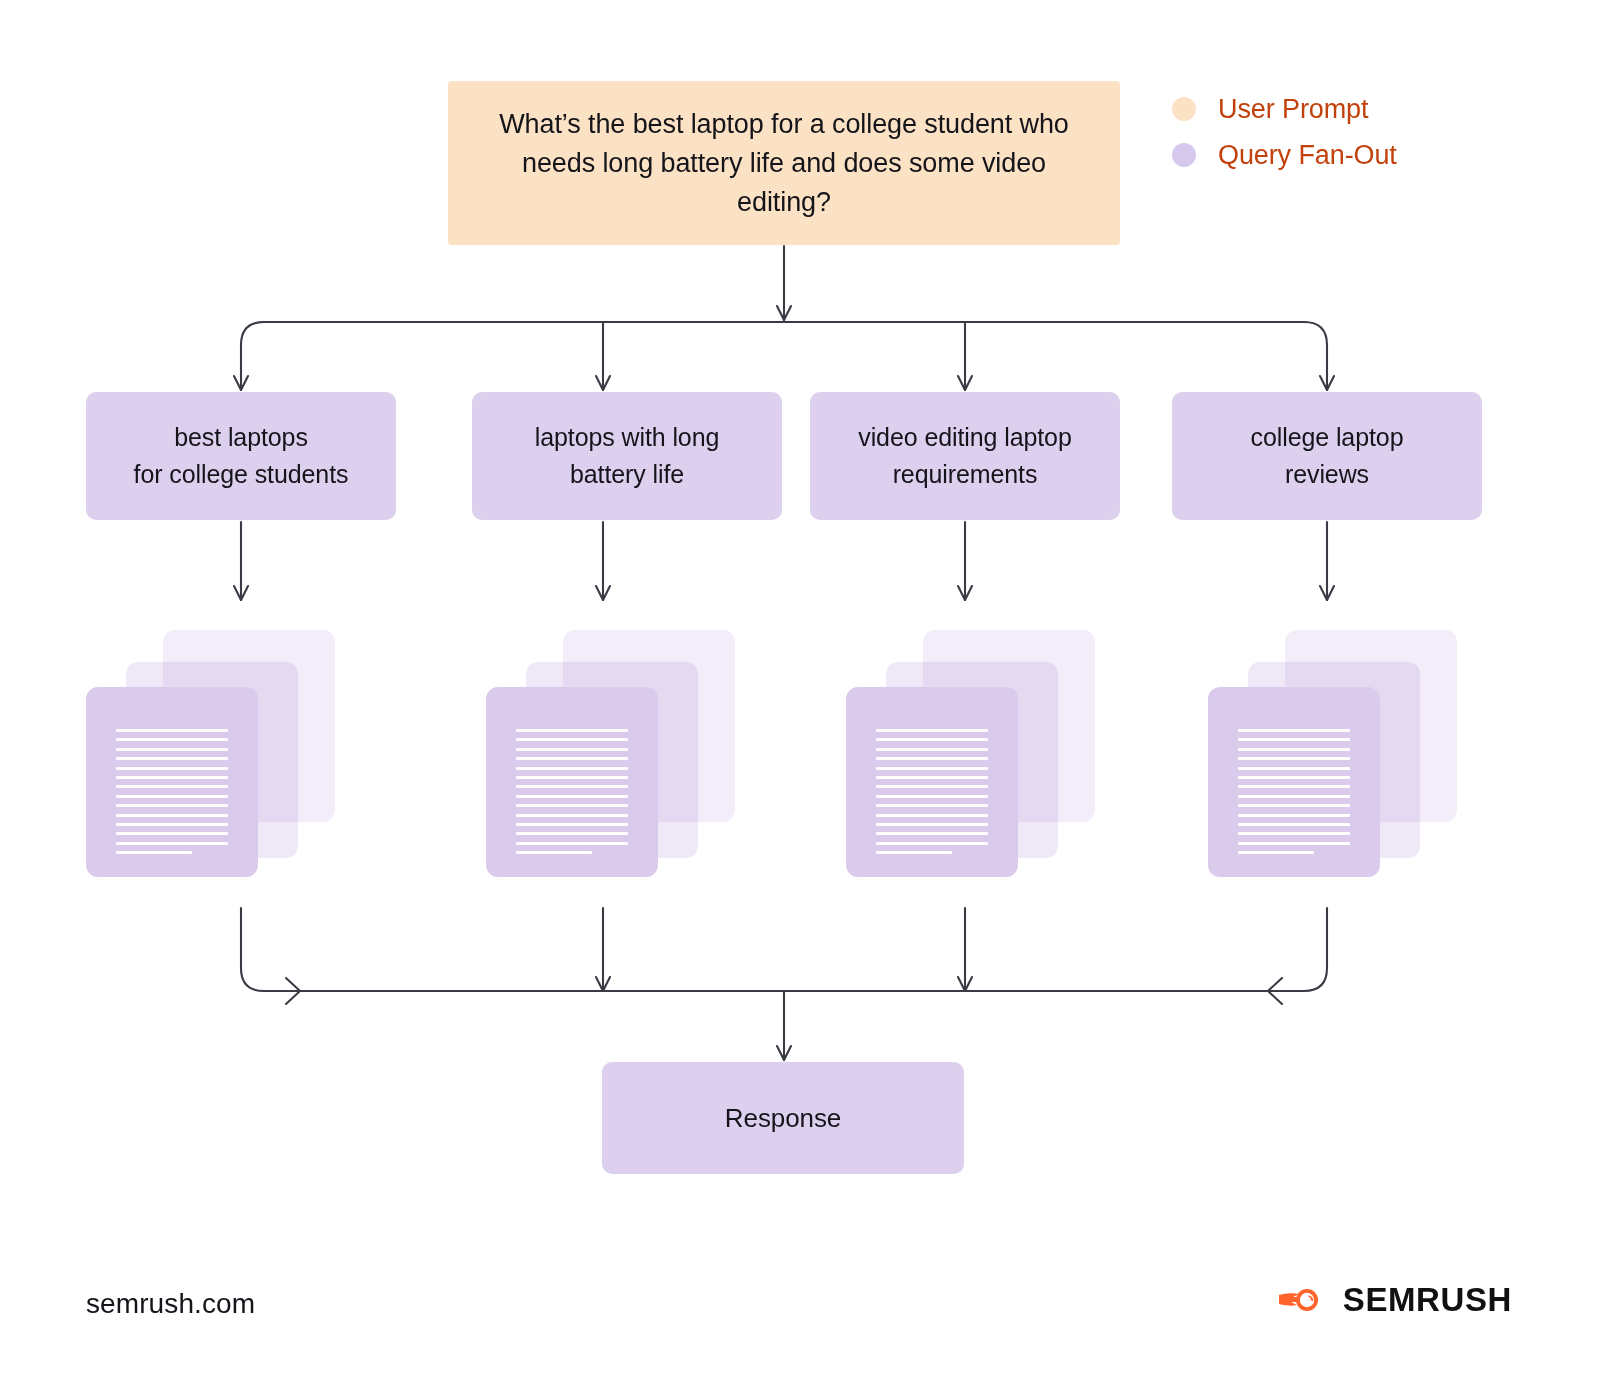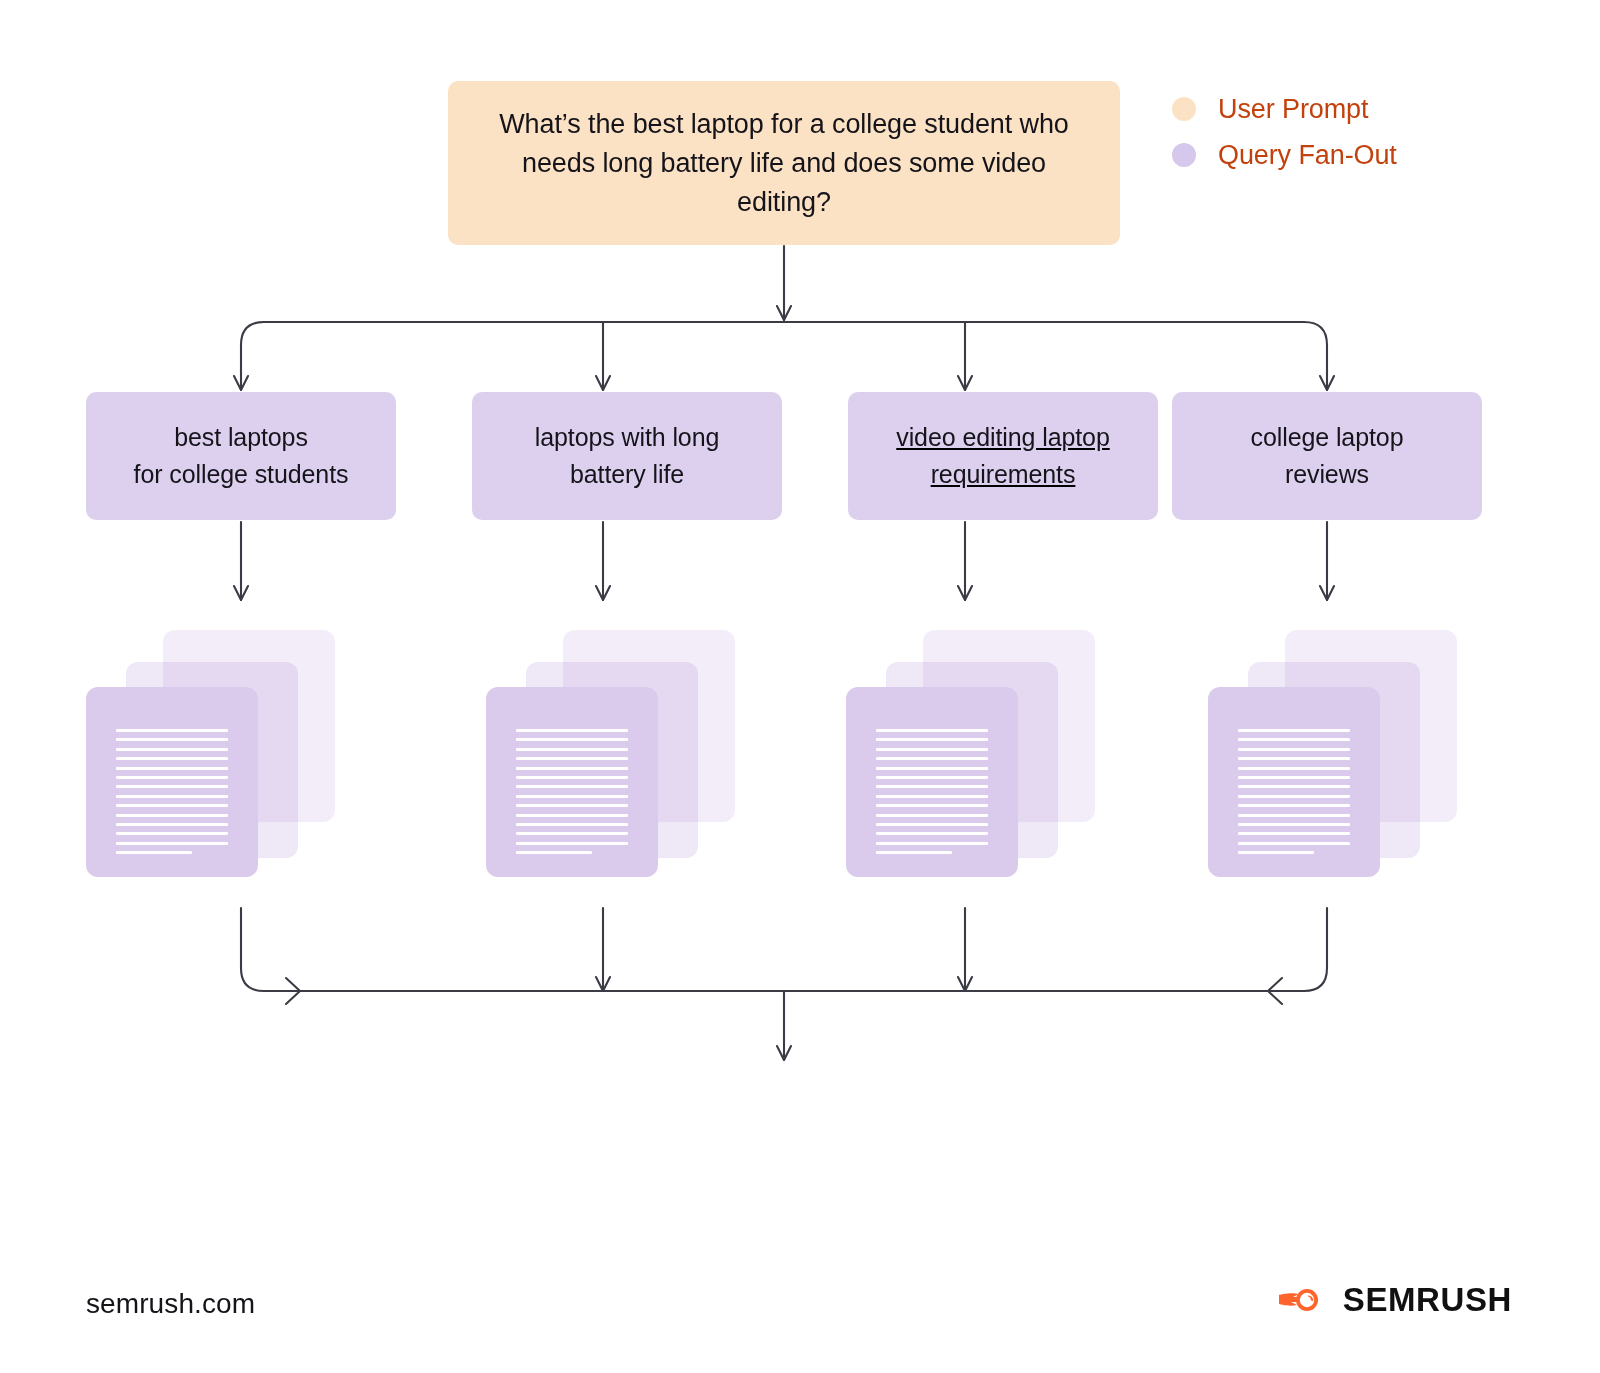--- a/index.html
+++ b/index.html
@@ -13,21 +13,21 @@
 
   
   #wires { position: absolute; inset: 0; width: 1600px; height: 1373px; pointer-events: none; }
 
   
   .prompt-box {
     position: absolute;
     left: 448px; top: 81px;
     width: 672px; height: 164px;
     background: #FCE2C4;
-    border-radius: 10px;
+    border-radius: 4px;
     display: flex; align-items: center; justify-content: center;
     padding: 0 34px;
   }
   .prompt-text {
     font-size: 27px;
     line-height: 39px;
     color: #15141a;
     text-align: center;
     letter-spacing: -0.1px;
   }
@@ -56,21 +56,21 @@
   }
   .fan-text {
     font-size: 25px;
     line-height: 37px;
     color: #15141a;
     text-align: center;
     letter-spacing: -0.1px;
   }
   .fan-1 { left: 86px;  }
   .fan-2 { left: 472px; }
-  .fan-3 { left: 848px; text-decoration: underline; }
+  .fan-3 { left: 810px; }
   .fan-4 { left: 1172px; width: 310px; }
 
   
   .doc-stack { position: absolute; top: 630px; width: 260px; height: 262px; }
   .doc-card { position: absolute; border-radius: 12px; }
   .doc-back {
     left: 77px; top: 0px;
     width: 172px; height: 192px;
     background: rgba(176,140,214,0.16);
   }
@@ -313,20 +313,23 @@
           <div class="doc-line"></div>
           <div class="doc-line"></div>
           <div class="doc-line"></div>
           <div class="doc-line"></div>
           <div class="doc-line"></div>
           <div class="doc-line short"></div>
         </div>
     </div>
   </div>
 
+  <div class="response-box">
+    <div class="response-text">Response</div>
+  </div>
 
   <div class="footer-url">semrush.com</div>
 
   <div class="brand">
     <svg class="brand-mark" viewBox="0 0 44 34" xmlns="http://www.w3.org/2000/svg">
       <path d="M2 12 C2 12 14 9 22 11 L16 14 L30 14 L28 19 L14 19 L20 22 C12 24 2 21 2 21 Z" fill="#FF642D"></path>
       <circle cx="30" cy="17" r="11" fill="#FF642D"></circle>
       <circle cx="30" cy="17" r="7.2" fill="#ffffff"></circle>
       <path d="M31 12.6 C35 12.8 36.6 15.6 36.2 18.2 L33.8 17.2 C33.9 15 32.9 13.6 31 13.4 Z" fill="#FF642D"></path>
     </svg>

